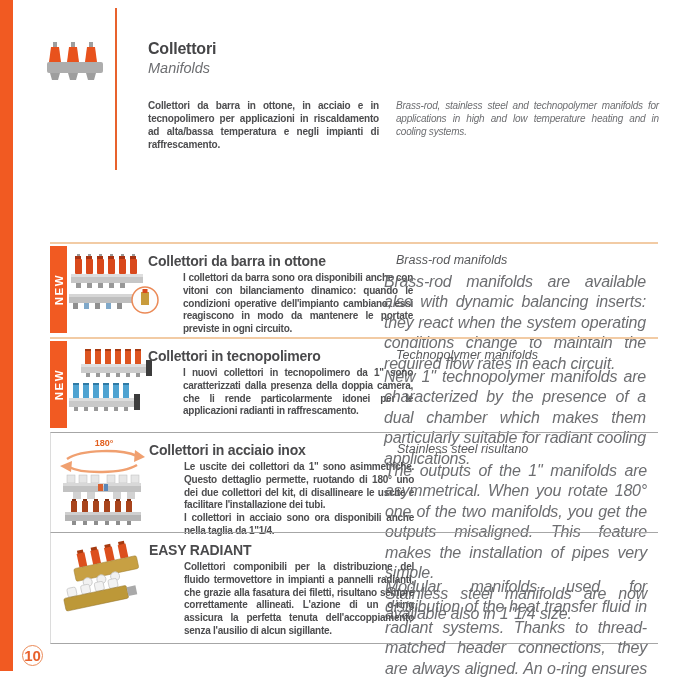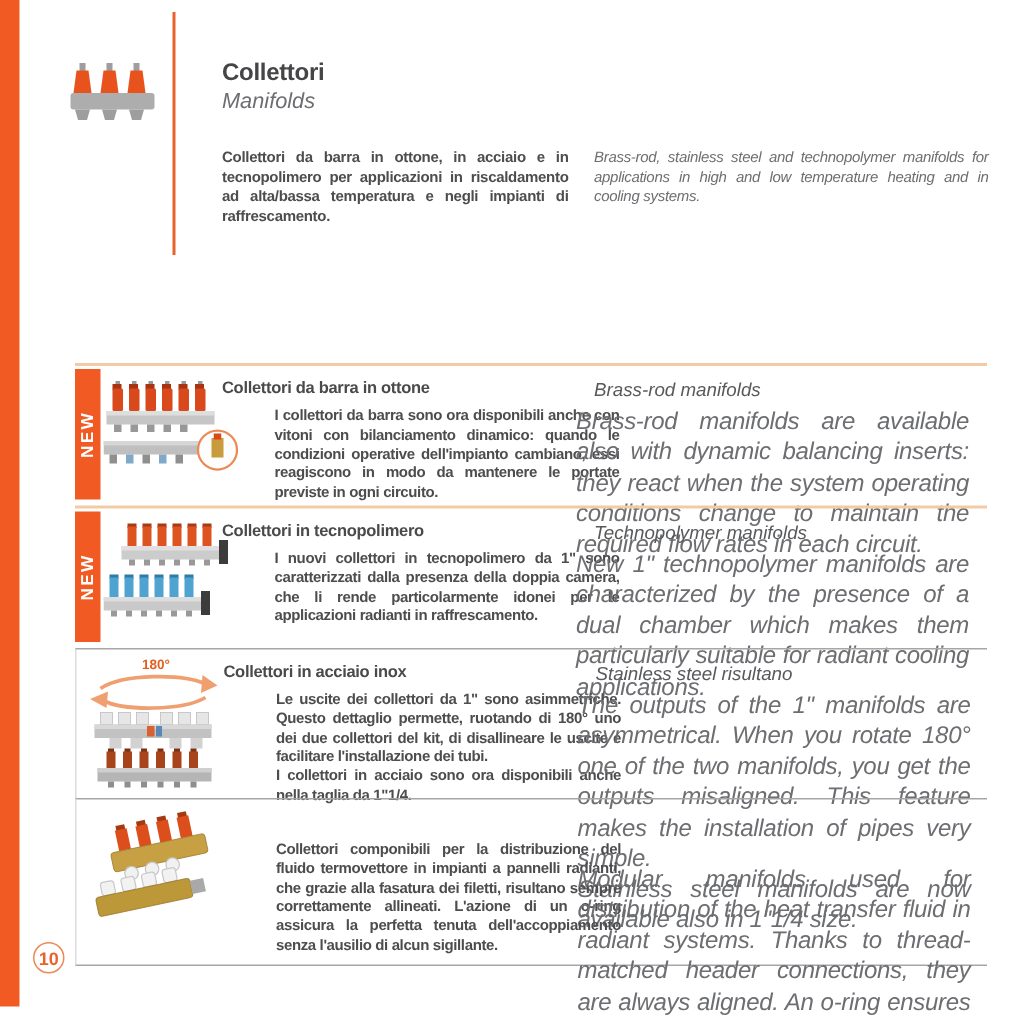--- a/index.html
+++ b/index.html
@@ -27,32 +27,32 @@
   .sec-4{height:112px; border-top:1px solid #A6A6A6; border-left:1px solid #DCDCDC; border-bottom:1px solid #A6A6A6;}
 
   .new-banner{position:absolute; left:0; top:2px; bottom:4px; width:17px; background:#F15A22;
               display:flex; align-items:center; justify-content:center;}
   .new-banner span{writing-mode:vertical-rl; transform:rotate(180deg); color:#fff; font-weight:bold;
                    font-size:11.5px; letter-spacing:1.5px;}
 
   .sec-img{position:absolute; left:19px; top:4px;}
   .sec-3 .sec-img,.sec-4 .sec-img{left:6px;}
 
-  .sec-it-title{position:absolute; left:98px; top:9px; width:230px; font-size:11px; font-weight:bold; color:#4A4A4C; letter-spacing:-0.2px;}
+  .sec-it-title{position:absolute; left:98px; top:9px; width:230px; font-size:14px; font-weight:bold; color:#4A4A4C; letter-spacing:-0.2px;}
   .sec-it-body {position:absolute; left:98px; top:28px; width:230px; font-size:10px; font-weight:bold; color:#4D4D4F;
                 text-align:justify; line-height:1.28; white-space:pre-line; letter-spacing:-0.25px;margin-left:35px;}
   .sec-en-title{position:absolute; left:346px; top:9px; width:262px; font-size:12.5px; font-style:italic; color:#58595B;}
   .sec-en-body {position:absolute; left:334px; top:28px; width:262px; font-size:16px; font-style:italic; color:#6D6E71;
                 text-align:justify; line-height:1.28; white-space:pre-line; letter-spacing:-0.2px;}
   .sec-4 .sec-en-body{top:44px;}
 
   
-  .page-num{position:absolute; left:22px; top:628px; width:19px; height:19px; border:1px solid #EB8A57;
+  .page-num{position:absolute; left:22px; top:645px; width:19px; height:19px; border:1px solid #EB8A57;
             border-radius:50%; display:flex; align-items:center; justify-content:center;
-            color:#E8622D; font-size:12px; font-weight:bold;}
+            color:#E8622D; font-size:15px; font-weight:bold;}
 </style>
 </head>
 <body>
 
 <div class="page">
   <div class="edge-strip"></div>
 
   <div class="header-icon">
     <svg width="64" height="50" viewBox="0 0 64 50">
       <rect x="3" y="26" width="56" height="11" rx="2" fill="#ADADAD"></rect>
@@ -280,20 +280,21 @@
               <rect x="9" y="44" width="9" height="9" rx="2" fill="#F2F2F2" stroke="#C8C8C8" stroke-width="0.8"></rect>
               <rect x="23" y="44" width="9" height="9" rx="2" fill="#F2F2F2" stroke="#C8C8C8" stroke-width="0.8"></rect>
               <rect x="37" y="44" width="9" height="9" rx="2" fill="#F2F2F2" stroke="#C8C8C8" stroke-width="0.8"></rect>
               <rect x="51" y="44" width="9" height="9" rx="2" fill="#F2F2F2" stroke="#C8C8C8" stroke-width="0.8"></rect>
             </g>
             <rect x="4" y="53" width="64" height="13" rx="2" fill="#BD9838" stroke="#93742A" stroke-width="0.5"></rect>
             <rect x="68" y="55" width="9" height="9" fill="#A9A9A9"></rect>
           </g>
         </svg>
       </div>
+      <div class="sec-it-title">EASY RADIANT</div>
       <div class="sec-it-body">Collettori componibili per la distribuzione del fluido termovettore in impianti a pannelli radianti, che grazie alla fasatura dei filetti, risultano sempre correttamente allineati. L'azione di un o-ring assicura la perfetta tenuta dell'accoppiamento senza l'ausilio di alcun sigillante.</div>
       <div class="sec-en-body">Modular manifolds used for distribution of the heat transfer fluid in radiant systems. Thanks to thread-matched header connections, they are always aligned. An o-ring ensures perfect sealing in couplings, without using any sealing element.</div>
     </div>
 
   </div>
 
   <div class="page-num">
     <span>10</span>
   </div>
 </div>

